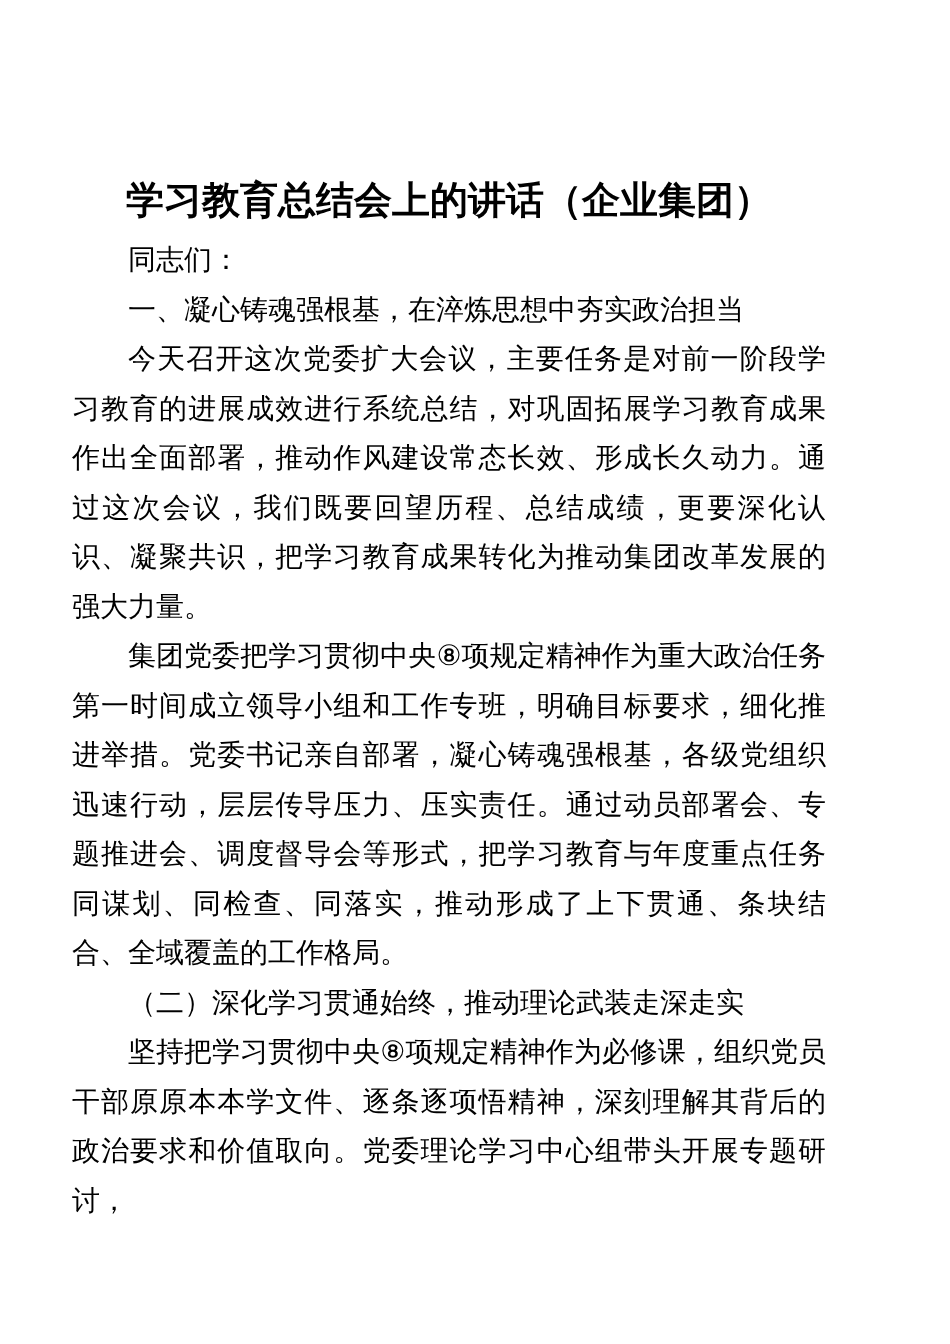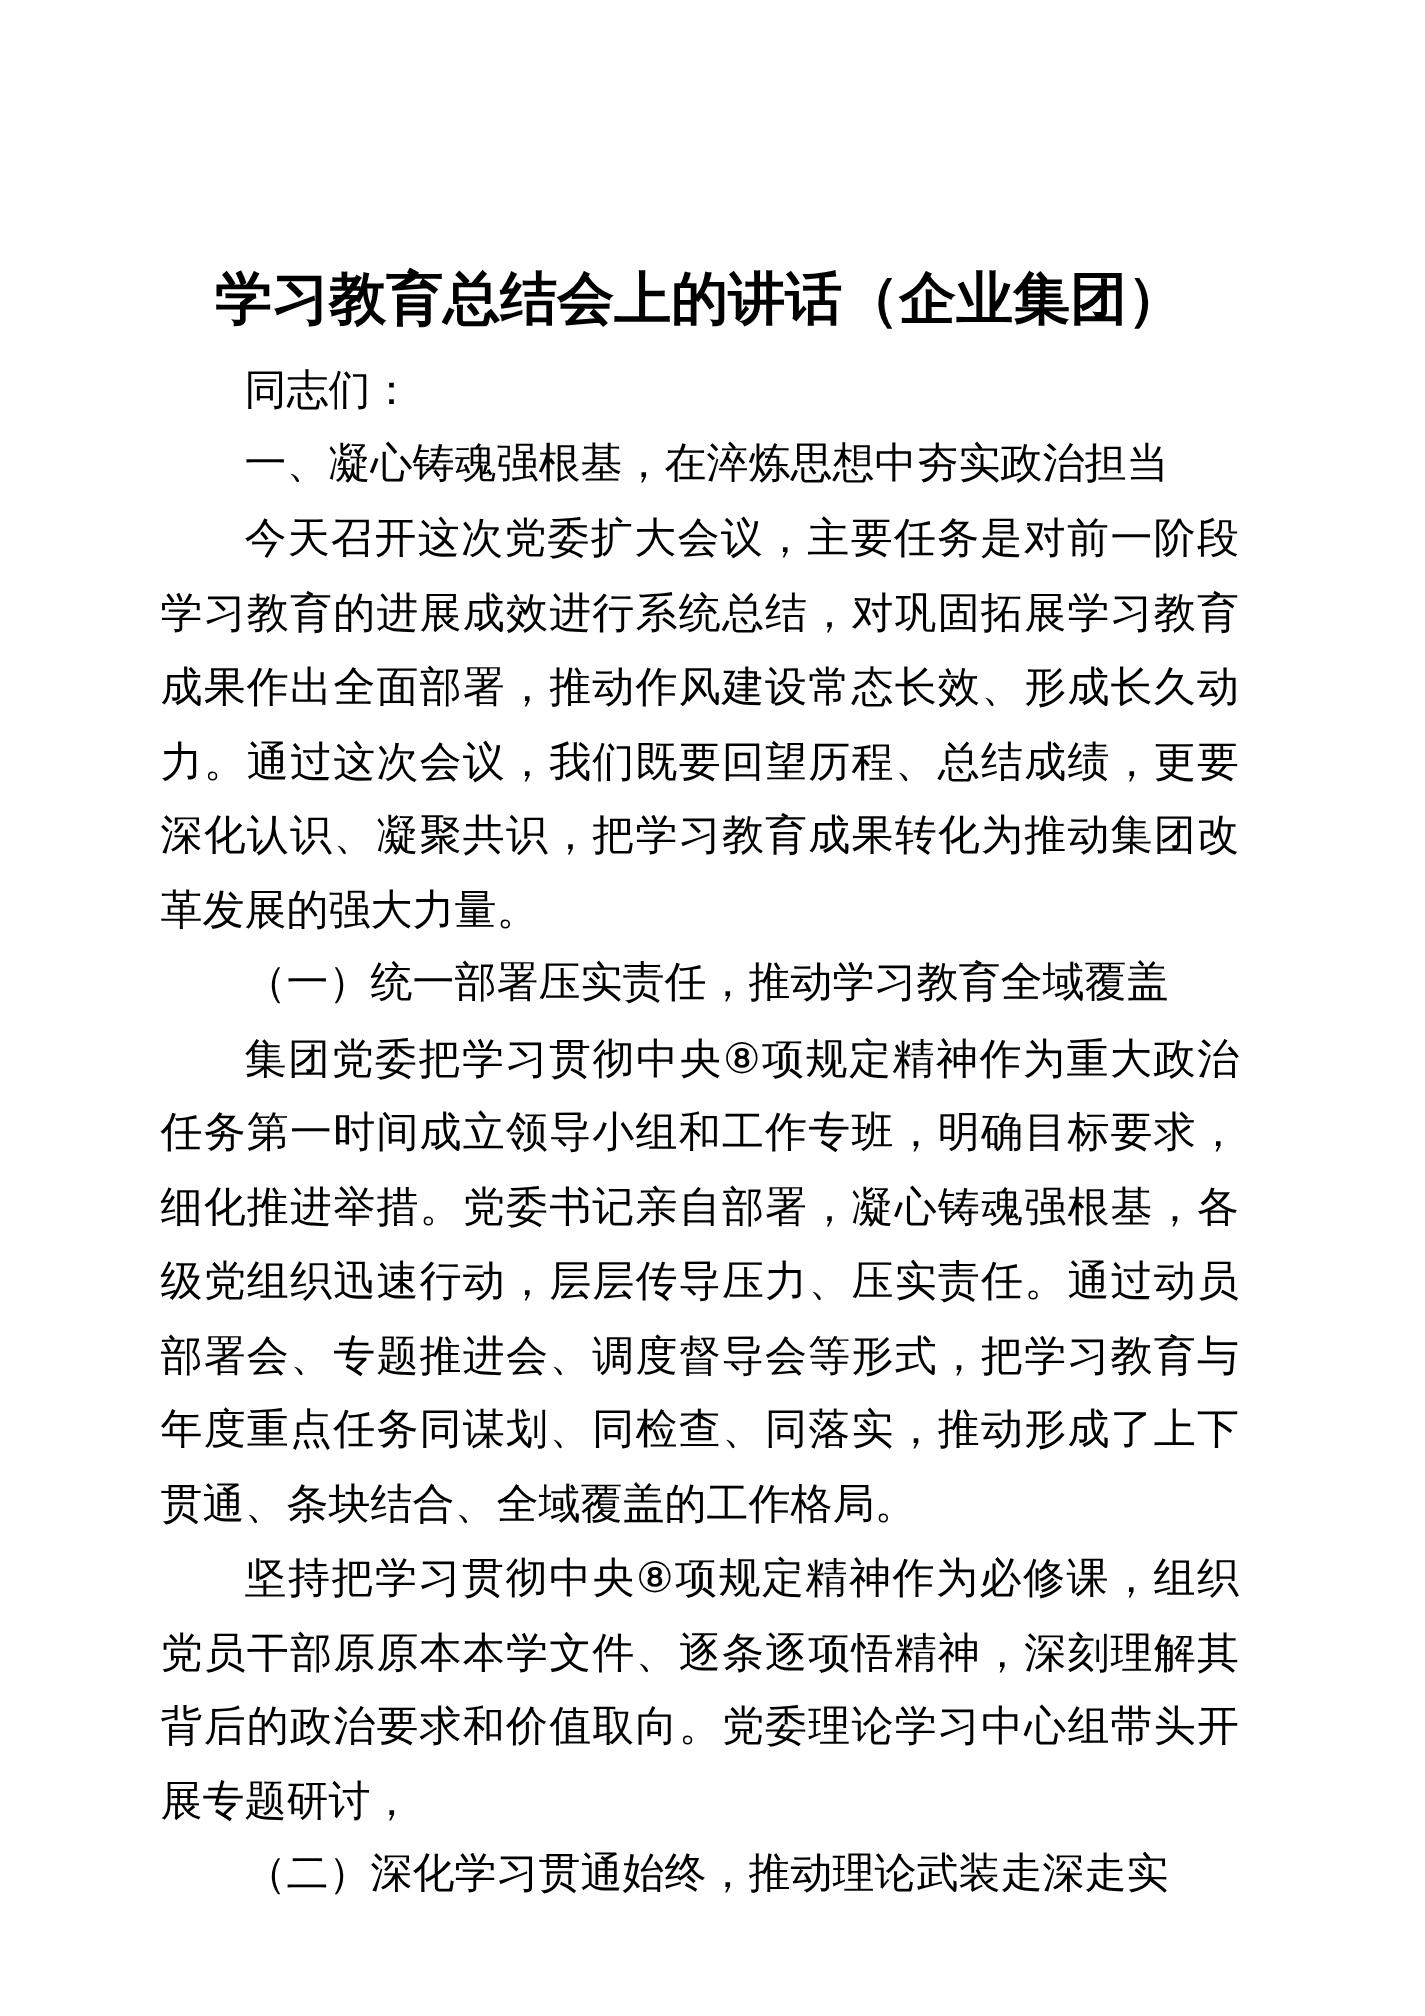--- a/index.html
+++ b/index.html
@@ -11,21 +11,21 @@
     width: 950px;
     height: 1344px;
     overflow: hidden;
     color: #000000;
     font-family: "Liberation Sans", "DejaVu Sans", sans-serif;
   }
   .page {
     width: 950px;
     height: 1344px;
     box-sizing: border-box;
-    padding: 172px 124px 0 107px;
+    padding: 172px 124px 0 72px;
     background: #ffffff;
   }
   .doc-title {
     margin: 0 0 7px 0;
     font-family: "Liberation Serif", "DejaVu Serif", serif;
     font-size: 38px;
     font-weight: 700;
     line-height: 56px;
     text-align: center;
     white-space: nowrap;
@@ -50,18 +50,17 @@
 </style>
 </head>
 <body>
 
 <div class="page">
   <h1 class="doc-title">学习教育总结会上的讲话（企业集团）</h1>
   <div id="doc-body">
       <p class="para salutation">同志们：</p>
       <p class="para heading1">一、凝心铸魂强根基，在淬炼思想中夯实政治担当</p>
       <p class="para body">今天召开这次党委扩大会议，主要任务是对前一阶段学习教育的进展成效进行系统总结，对巩固拓展学习教育成果作出全面部署，推动作风建设常态长效、形成长久动力。通过这次会议，我们既要回望历程、总结成绩，更要深化认识、凝聚共识，把学习教育成果转化为推动集团改革发展的强大力量。</p>
-      <p class="para heading2">（一）统一部署压实责任，推动学习教育全域覆盖</p>
       <p class="para body">集团党委把学习贯彻中央⑧项规定精神作为重大政治任务第一时间成立领导小组和工作专班，明确目标要求，细化推进举措。党委书记亲自部署，凝心铸魂强根基，各级党组织迅速行动，层层传导压力、压实责任。通过动员部署会、专题推进会、调度督导会等形式，把学习教育与年度重点任务同谋划、同检查、同落实，推动形成了上下贯通、条块结合、全域覆盖的工作格局。</p>
+      <p class="para heading2">（二）深化学习贯通始终，推动理论武装走深走实</p>
       <p class="para body">坚持把学习贯彻中央⑧项规定精神作为必修课，组织党员干部原原本本学文件、逐条逐项悟精神，深刻理解其背后的政治要求和价值取向。党委理论学习中心组带头开展专题研讨，</p>
-      <p class="para heading2">（二）深化学习贯通始终，推动理论武装走深走实</p>
     </div>
 </div>
 
 </body></html>

